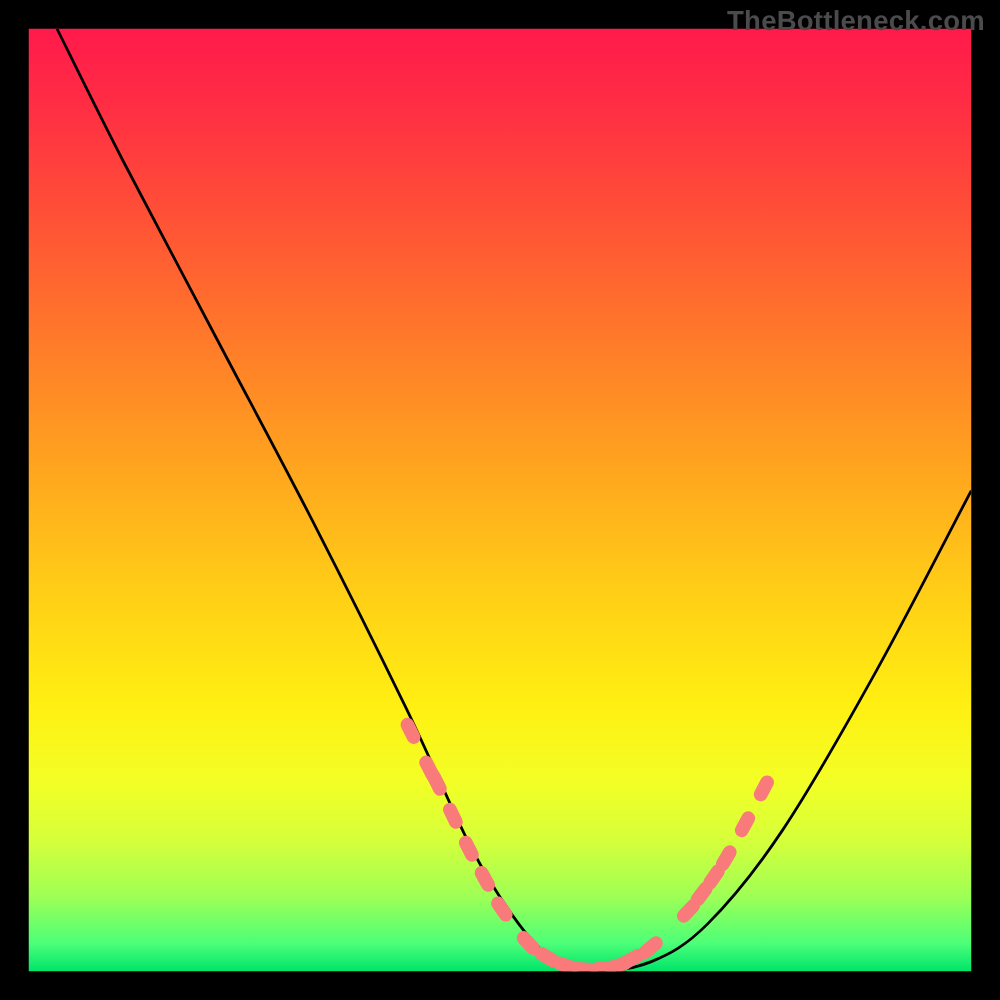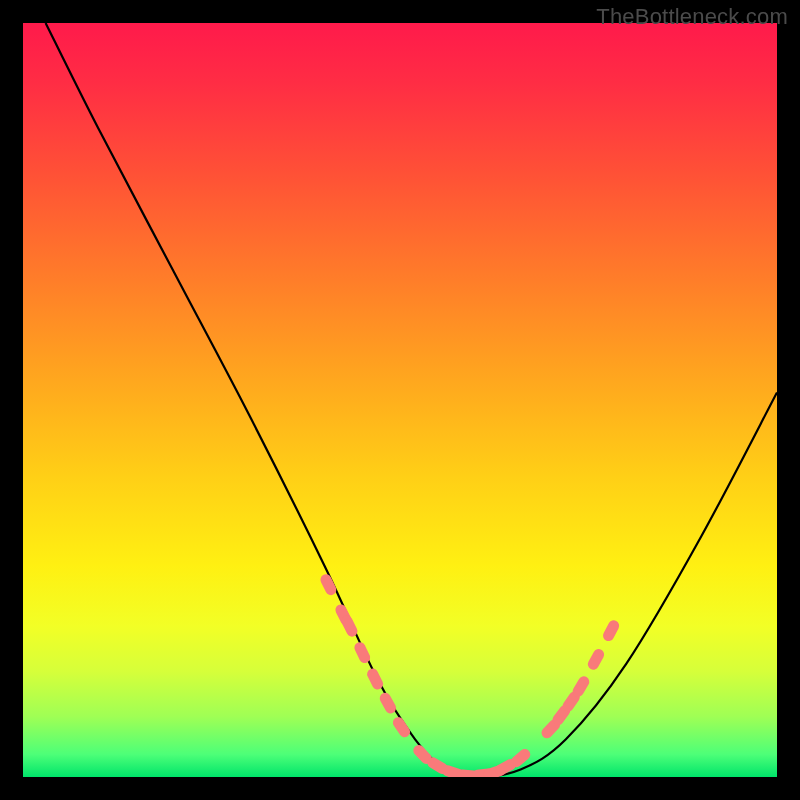--- a/index.html
+++ b/index.html
@@ -16,21 +16,21 @@
     width: 800px;
     height: 800px;
     background: #000;
   }
   .watermark {
     position: absolute;
     top: 4px;
     right: 12px;
     color: #4b4b4b;
     font-size: 22px;
-    font-weight: 400;
+    font-weight: 700;
     letter-spacing: 0.2px;
     z-index: 3;
   }
   .plot-area {
     position: absolute;
     left: 23px;
     top: 23px;
     width: 754px;
     height: 754px;
   }

